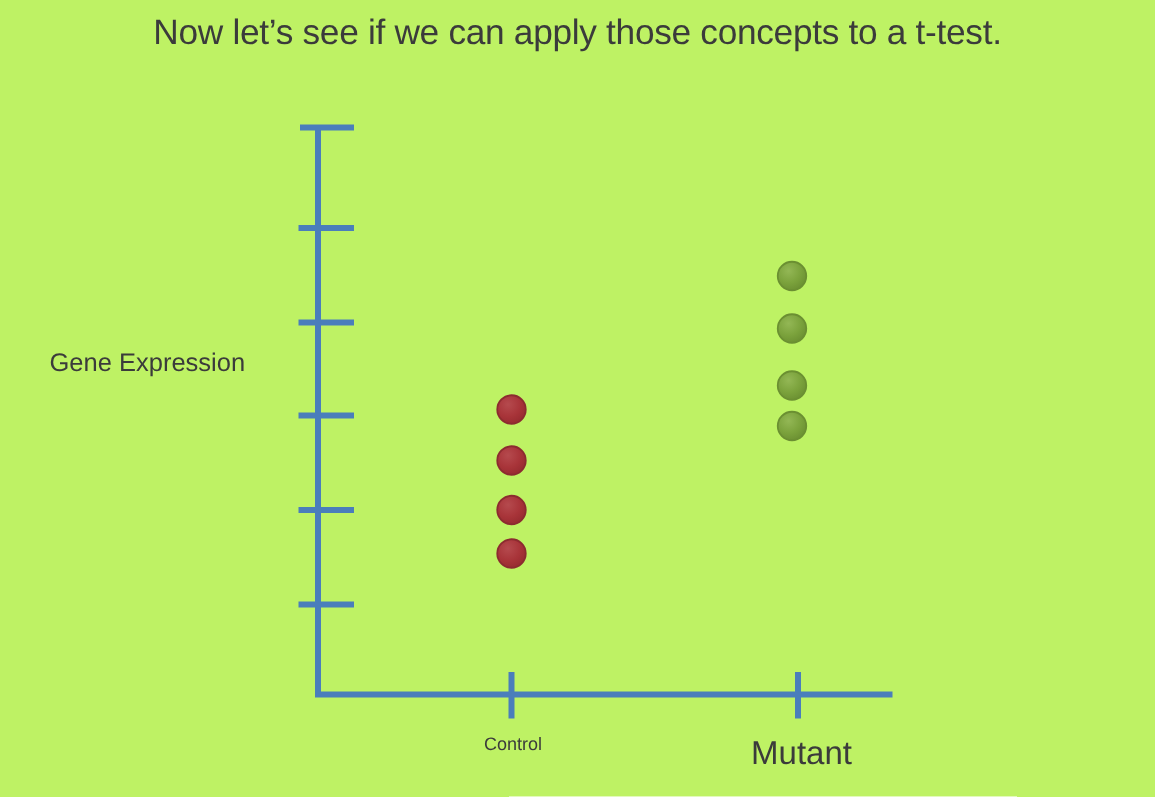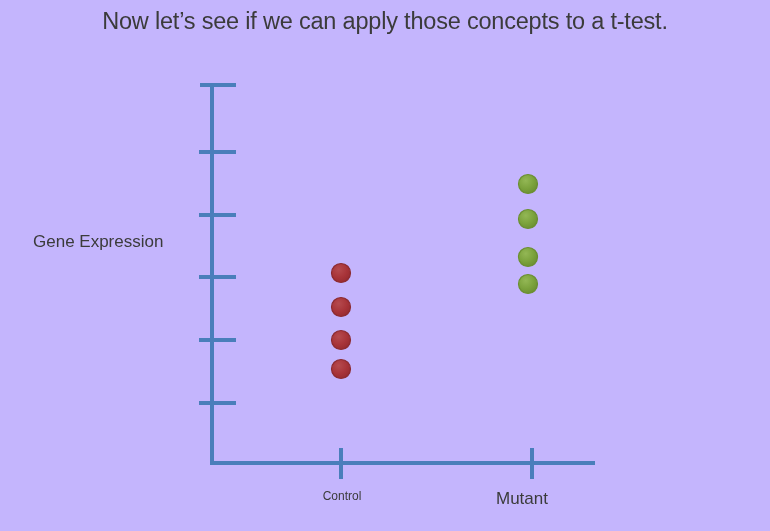--- a/index.html
+++ b/index.html
@@ -15,21 +15,21 @@
     font-family: "Liberation Sans", sans-serif;
     -webkit-font-smoothing: antialiased;
   }
 
   #slide {
     position: absolute;
     left: 0;
     top: 0;
     width: 770px;
     height: 531px;
-    background: #c4b5fd;
+    background: #bef264;
   }
 
   
   #slide-title {
     position: absolute;
     left: 0;
     top: 8px;
     width: 770px;
     text-align: center;
     font-family: "Liberation Sans", sans-serif;
@@ -70,22 +70,22 @@
     left: 306px;
     top: 489px;
     width: 72px;
     text-align: center;
     font-size: 12px;
   }
   #xlabel-mutant {
     left: 496px;
     top: 489px;
     width: 72px;
-    text-align: left;
-    font-size: 17px;
+    text-align: right;
+    font-size: 22px;
   }
 </style>
 </head>
 <body>
 
 <div id="slide">
 
   <div id="slide-title">Now let’s see if we can apply those concepts to a t-test.</div>
 
   <div id="plot">

